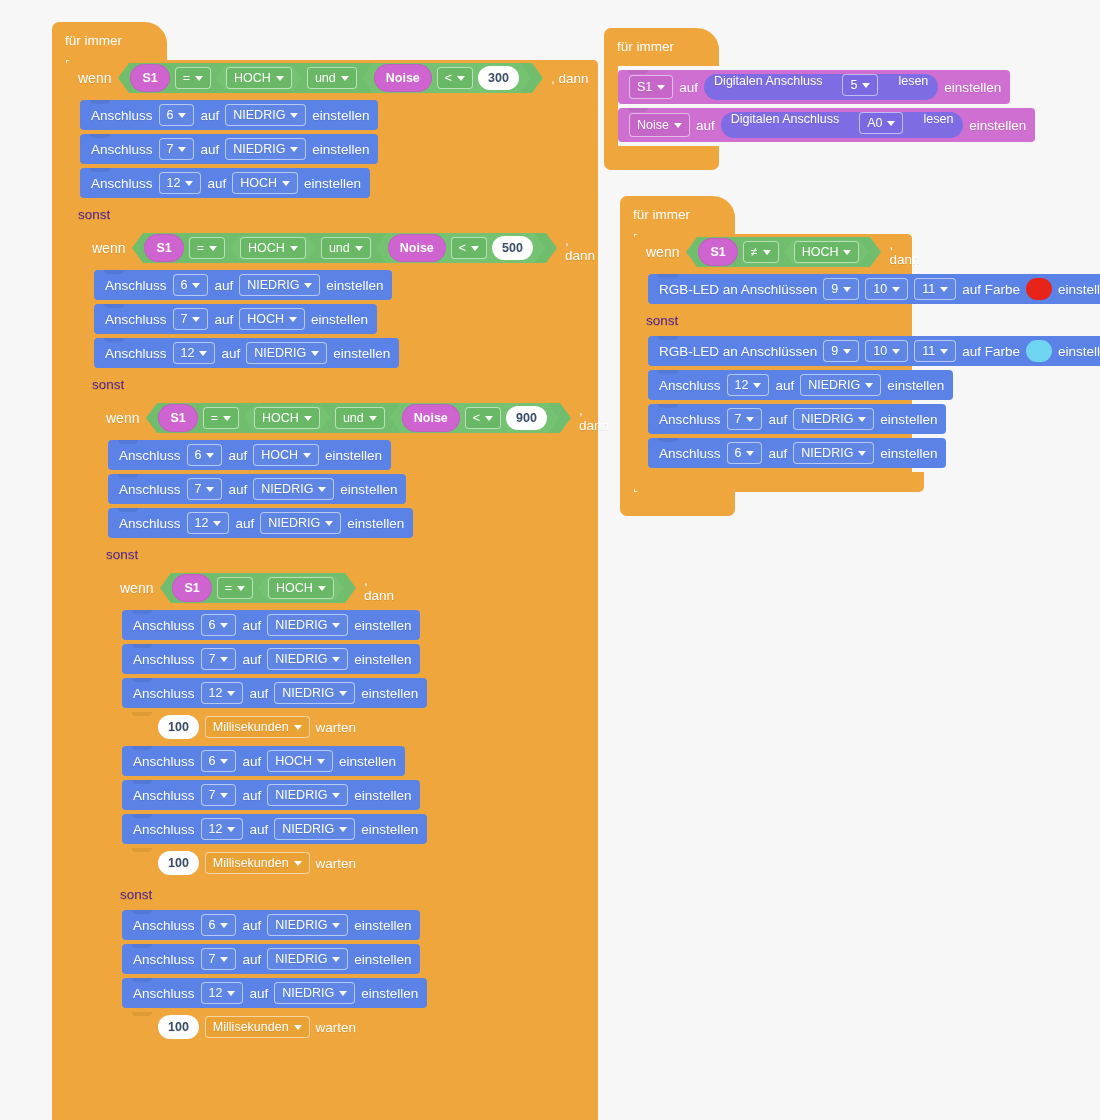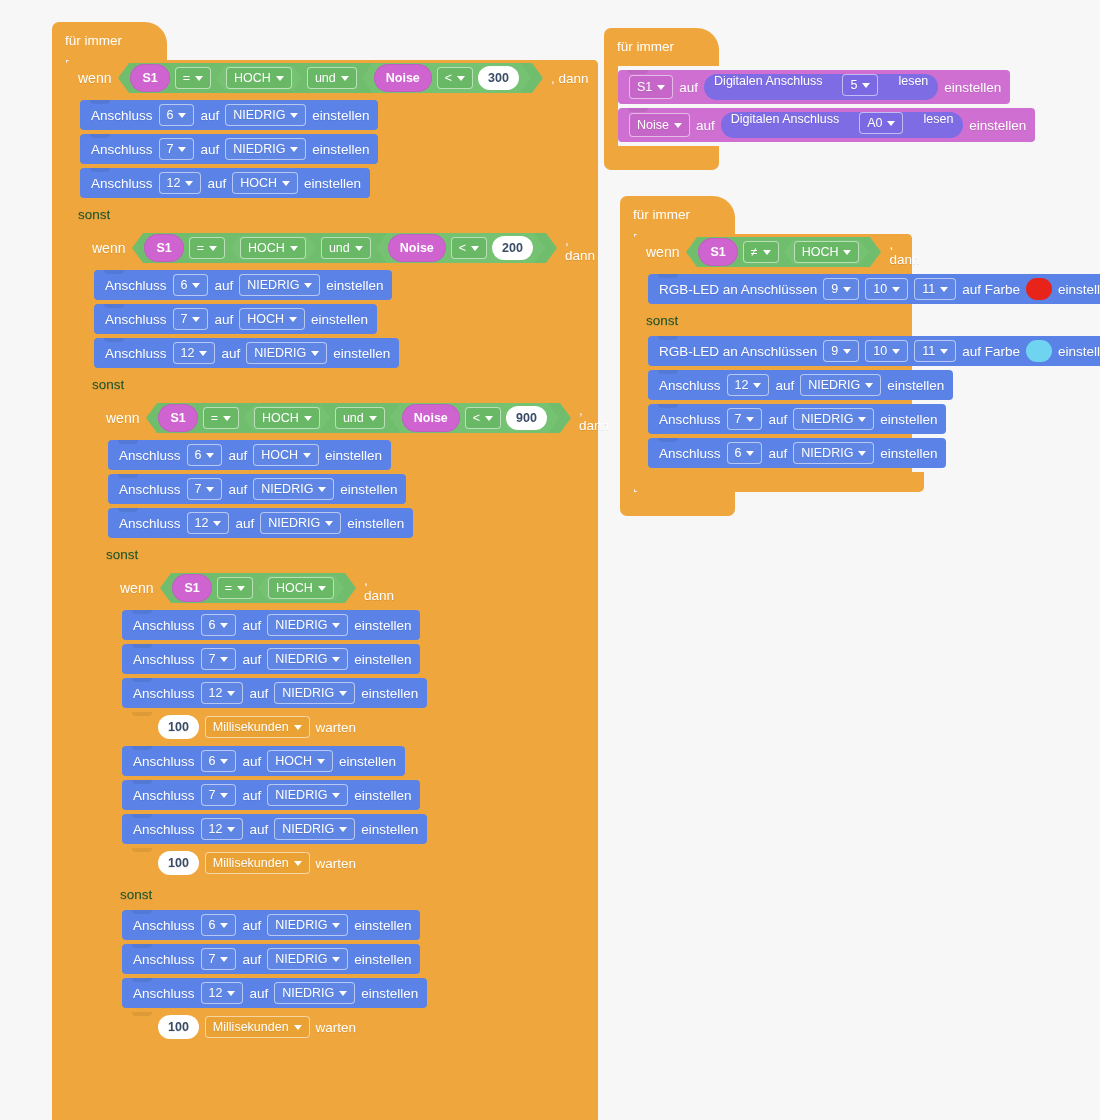--- a/index.html
+++ b/index.html
@@ -20,21 +20,21 @@
     min-height: 36px;
     background: #efa63c;
     display: flex; align-items: center;
     padding-left: 12px;
     color: #fff; font-size: 13.5px;
     border-radius: 5px 5px 0 0;
   }
   .ctrl-label { color:#fff; font-size:14px; margin-right:7px; text-shadow:0 1px 0 rgba(0,0,0,.10); }
   .ctrl-tail { color:#fff; font-size:13.5px; margin-left:8px; text-shadow:0 1px 0 rgba(0,0,0,.10); }
   .else-row {
-    min-height: 24px; background:#efa63c; color:#14532d; font-size:13.5px;
+    min-height: 24px; background:#efa63c; color:#4c1d95; font-size:13.5px;
     display:flex; align-items:center; padding-left:12px;
     text-shadow:0 1px 0 rgba(0,0,0,.10);
     text-align:center;
   }
   .ctrl-foot { height: 20px; background:#efa63c; border-radius:0 0 5px 5px; }
   .c-inner { position: relative; padding-left: 14px; background: transparent; }
   .c-inner::before {
     content:""; position:absolute; left:0; top:0; bottom:0; width:14px; background:#efa63c;
   }
   .hexL, .hexR { width: 0; height: 0; border-top: 15px solid transparent; border-bottom: 15px solid transparent; }
@@ -242,21 +242,21 @@
                         <span class="caret"></span>
                     </span>
                     <span class="subcond">
                       <span class="subhexL" style="border-top-width:15px;border-bottom-width:15px;border-right-width:11px;"></span>
                       <span class="subcond-inner" style="height:30px;gap:5px;">
                         <span class="var-oval">Noise</span>
                         <span class="fld on-green">
                           <span>&lt;</span>
                             <span class="caret"></span>
                         </span>
-                        <span class="num">200</span>
+                        <span class="num">500</span>
                       </span>
                       <span class="subhexR" style="border-top-width:15px;border-bottom-width:15px;border-left-width:11px;"></span>
                     </span>
                   </span>
                   <span class="hexR"></span>
                 </span>
                 <span class="ctrl-tail">, dann</span>
               </div>
 
               <div class="c-inner" style="padding-top:4px;">

